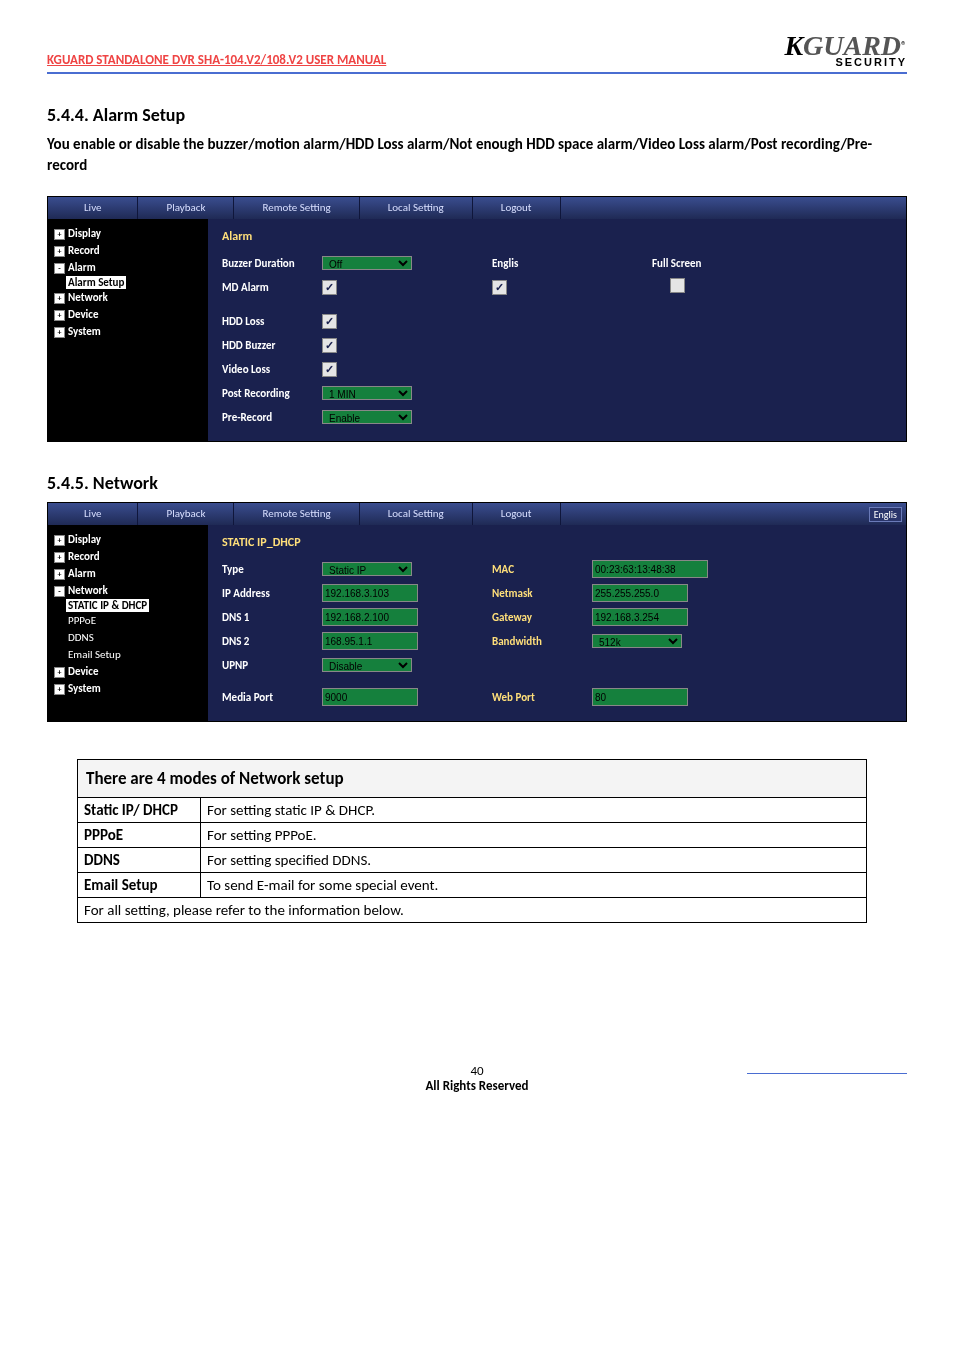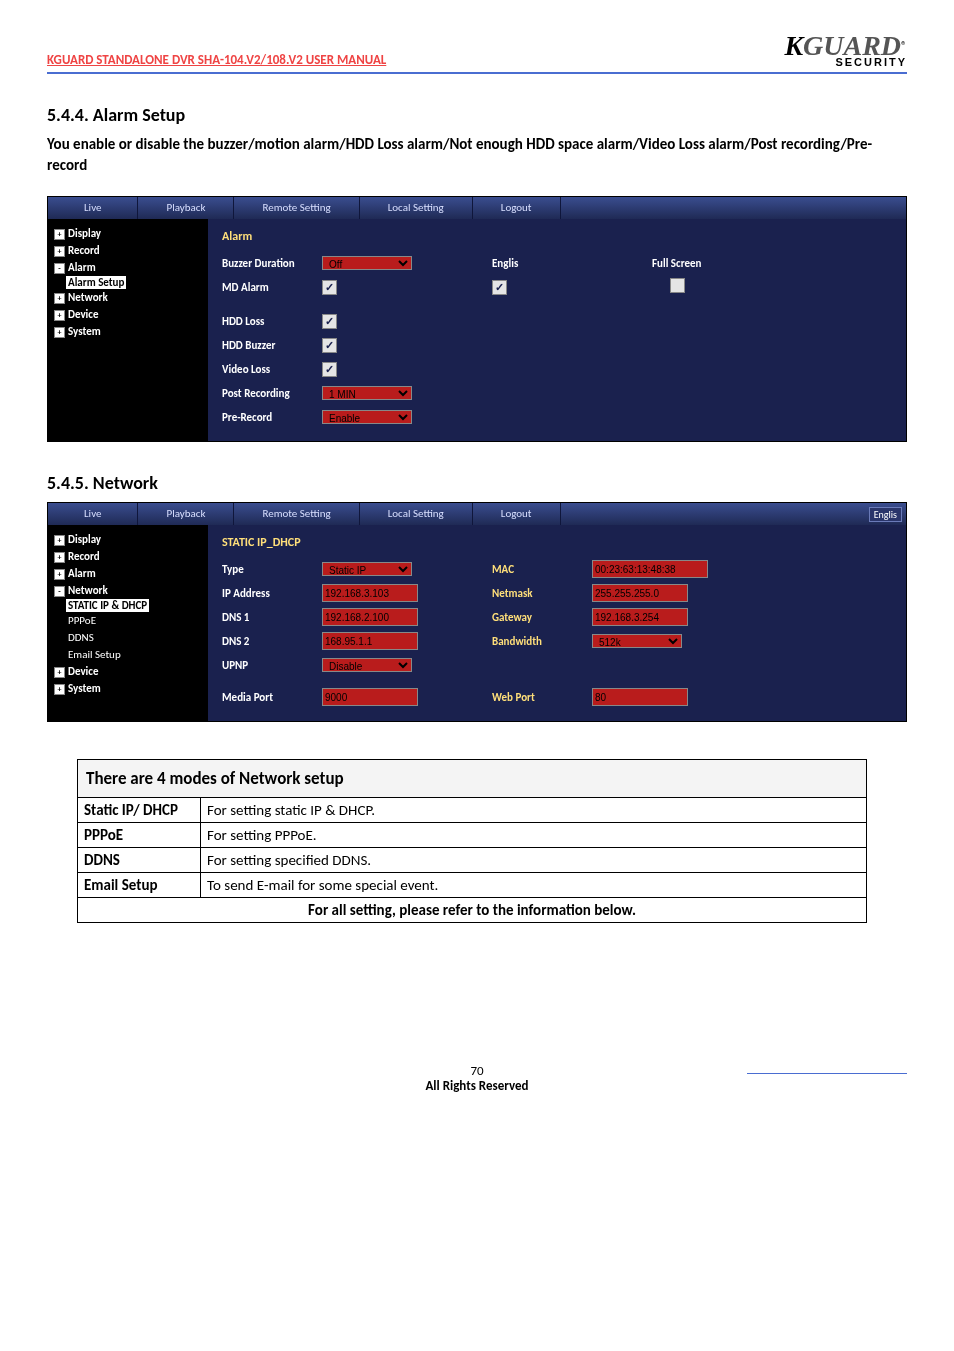--- a/index.html
+++ b/index.html
@@ -22,30 +22,30 @@
   .side-item{padding:2px 6px;font-size:11px;font-weight:bold}
   .side-sub{padding:2px 6px 2px 20px;font-size:11px}
   .side-sel{background:#fff;color:#000;display:inline-block;padding:0 2px;margin-left:18px;font-weight:bold}
   .tree-ico{display:inline-block;width:9px;height:9px;border:1px solid #888;background:#fff;color:#000;font-size:8px;line-height:8px;text-align:center;margin-right:3px}
   .main{flex:1;background:#1a214e;padding:10px 14px}
   .panel-title{color:#ffdf7a;font-weight:bold;font-size:12px;margin-bottom:10px}
   .row{display:flex;align-items:center;margin:4px 0;min-height:20px}
   .lbl{width:100px;color:#fff;font-weight:bold;font-size:11px}
   .lbl2{width:100px;color:#ffdf7a;font-weight:bold;font-size:11px}
   .val{width:110px}
-  .sel,.inp{background:#b91c1c;border:1px solid #888;font-size:10px;padding:1px 2px;height:14px;width:80px;color:#000}
+  .sel,.inp{background:#15803d;border:1px solid #888;font-size:10px;padding:1px 2px;height:14px;width:80px;color:#000}
   .sel{width:90px}
   .inp{width:90px}
   .chk{width:13px;height:13px;background:#e5e5e5;border:1px solid #888;display:inline-flex;align-items:center;justify-content:center;color:#1a214e;font-size:11px;font-weight:bold}
   .col2{margin-left:60px}
   .modes-tbl{border-collapse:collapse;width:790px;margin-left:30px;font-size:15px}
   .modes-tbl td,.modes-tbl th{border:1px solid #000;padding:3px 6px;text-align:left}
   .modes-tbl .title-row td{text-align:left;font-weight:bold;font-size:17px;background:#f4f4f4;padding:8px}
   .modes-tbl .hcell{font-weight:bold;width:110px}
-  .modes-tbl .foot td{text-align:center;font-weight:bold}
+  .modes-tbl .foot td{text-align:left;font-weight:normal}
   .ftr{text-align:center;margin-top:140px;font-size:13px}
   .ftr .pg{display:block}
   .ftr .rr{font-weight:bold}
   .ftr-line{width:160px;border-top:1px solid #4a6dd1;margin-left:auto;margin-top:-20px}
 </style>
 </head>
 <body>
 
 <div class="page">
   <div class="hdr">
@@ -203,17 +203,17 @@
           <td class="hcell">Email Setup</td>
           <td>To send E-mail for some special event.</td>
         </tr>
     <tr class="foot">
           <td colspan="2">For all setting, please refer to the information below.</td>
         </tr>
   </tbody>
     </table>
 
   <div class="ftr">
-    <span class="pg">70</span>
+    <span class="pg">40</span>
     <span class="rr">All Rights Reserved</span>
     <div class="ftr-line"></div>
   </div>
 </div>
 
 </body></html>

